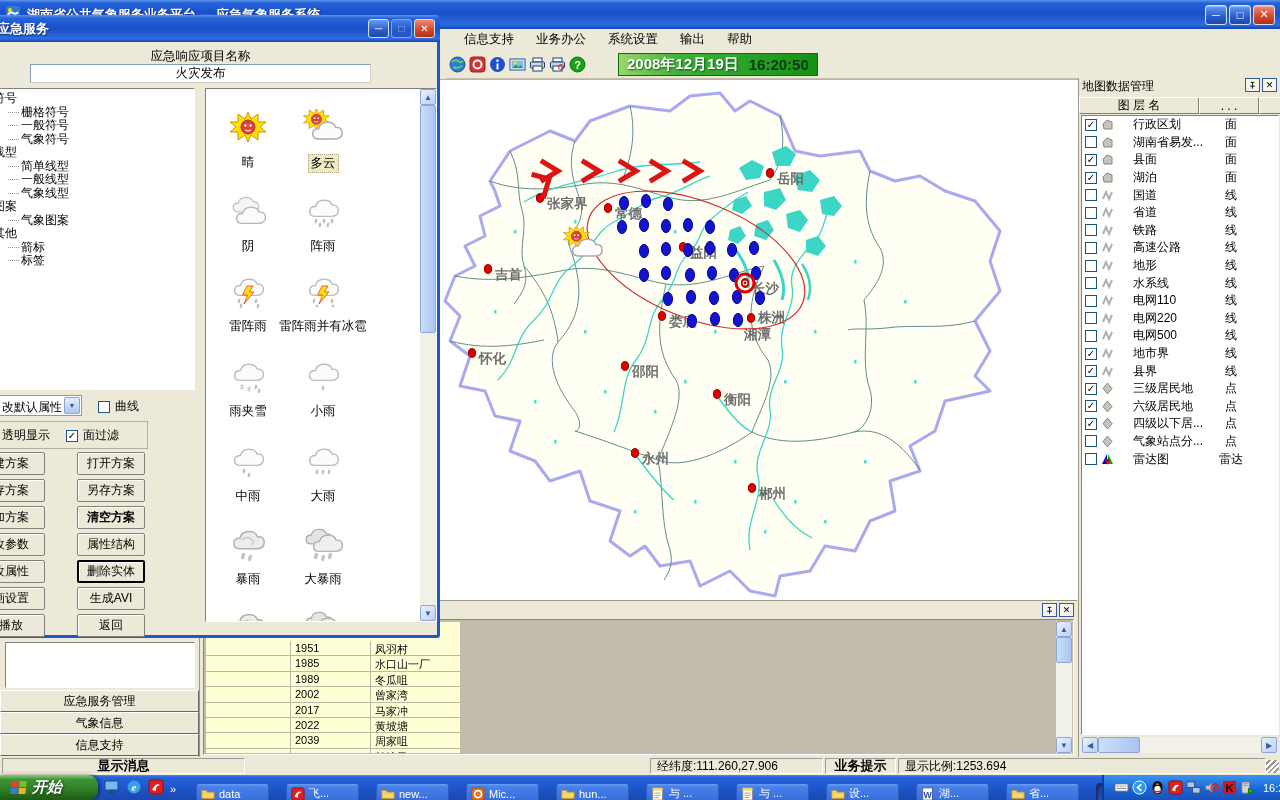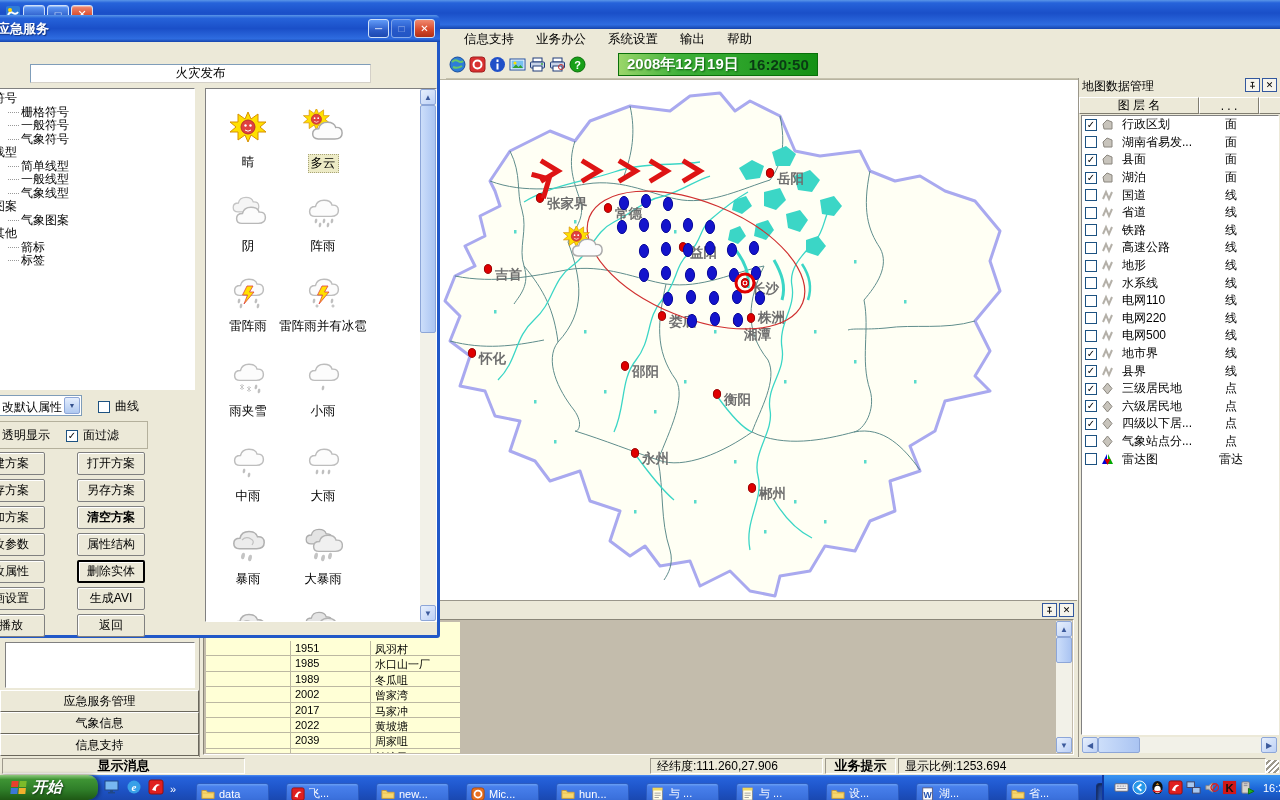--- a/index.html
+++ b/index.html
@@ -35,21 +35,21 @@
 #lp-title{height:18px;display:flex;padding:0 3px}
 #lp-title .t{flex:1;font-size:12px}
 .mini-btn{width:15px;height:14px;background:#F6F4EC;border:1px solid #33589E;display:flex;
   align-items:center;justify-content:center;margin-left:2px;font-size:9px}
 #lp-header{position:relative;height:17px;margin-top:1px}
 .lp-hcell{position:absolute;top:0;height:17px;background:#ECE9D8;border:1px solid;
   border-color:#fff #807D70 #807D70 #fff;display:flex;align-items:center;justify-content:center;font-size:12px}
 #lp-list{position:absolute;left:2px;top:37px;width:198px;height:620px;background:#fff;
   border:1px solid;border-color:#808080 #fff #fff #808080;overflow:hidden}
 .lr{position:relative;display:flex;align-items:center;height:17.6px}
-.lr .nm{margin-left:8px;font-size:12px;white-space:nowrap}
+.lr .nm{margin-left:19px;font-size:12px;white-space:nowrap}
 .lr .geo{position:absolute;left:120px;width:58px;text-align:center;font-size:12px}
 .lr .licon{margin-left:4px;width:13px;height:13px;flex:none}
 .ck{width:12px;height:12px;margin-left:3px;background:#fff;border:1px solid #1D5281;flex:none;
   font-size:10px;line-height:10px;text-align:center;font-weight:bold;color:#000}
 .hscroll{position:absolute;left:3px;bottom:4px;width:195px;height:16px;background:#F2F1E8;display:flex}
 .sb-btn{width:16px;height:16px;background:linear-gradient(135deg,#E8F0FC,#BCD0F6);
   border:1px solid #8DA6D8;border-radius:2px;color:#3C5A9C;font-size:8px;display:flex;
   align-items:center;justify-content:center;flex:none}
 .sb-thumb{background:linear-gradient(90deg,#CCDEFA,#AAC4F2);border:1px solid #8DA6D8;border-radius:2px}
 
@@ -143,20 +143,21 @@
 </style>
 </head>
 <body>
 
 <div id="titlebar">
   <span><svg width="16" height="16" viewBox="0 0 16 16">
         <rect x="1" y="1" width="14" height="14" rx="2" fill="#2E7CD8"></rect>
         <path d="M3 10 q2-4 5-2 q3 2 5-1" stroke="#fff" stroke-width="2" fill="none"></path>
         <circle cx="5" cy="5" r="2" fill="#FFD800"></circle>
       </svg></span>
+  <span class="title">湖南省公共气象服务业务平台 — 应急气象服务系统</span>
   <span class="winbtn">─</span>
   <span class="winbtn">□</span>
   <span class="winbtn close">✕</span>
 </div>
 
 <div id="menubar">
     <div class="menu-item">信息支持</div>
     <div class="menu-item">业务办公</div>
     <div class="menu-item">系统设置</div>
     <div class="menu-item">输出</div>
@@ -789,20 +790,21 @@
   </div>
 </div>
 
 <div id="dialog">
   <div id="dlg-title">
     <span class="t">应急服务</span>
     <span class="dwb">─</span>
     <span class="dwb dis">□</span>
     <span class="dwb close">✕</span>
   </div>
+  <div id="dlg-label">应急响应项目名称</div>
   <div id="dlg-input">火灾发布</div>
   <div id="dlg-tree">
       <div class="tree-row tree-parent">符号</div>
       <div class="tree-row tree-child">
         <span>栅格符号</span>
       </div>
       <div class="tree-row tree-child">
         <span>一般符号</span>
       </div>
       <div class="tree-row tree-child">

